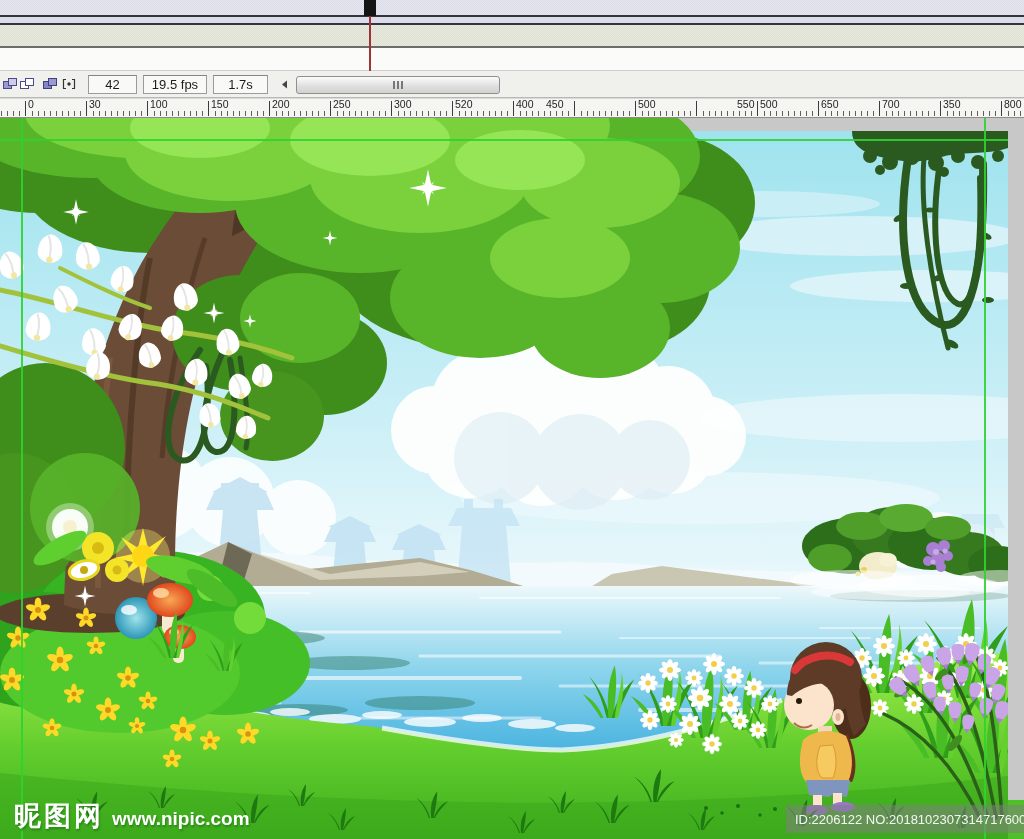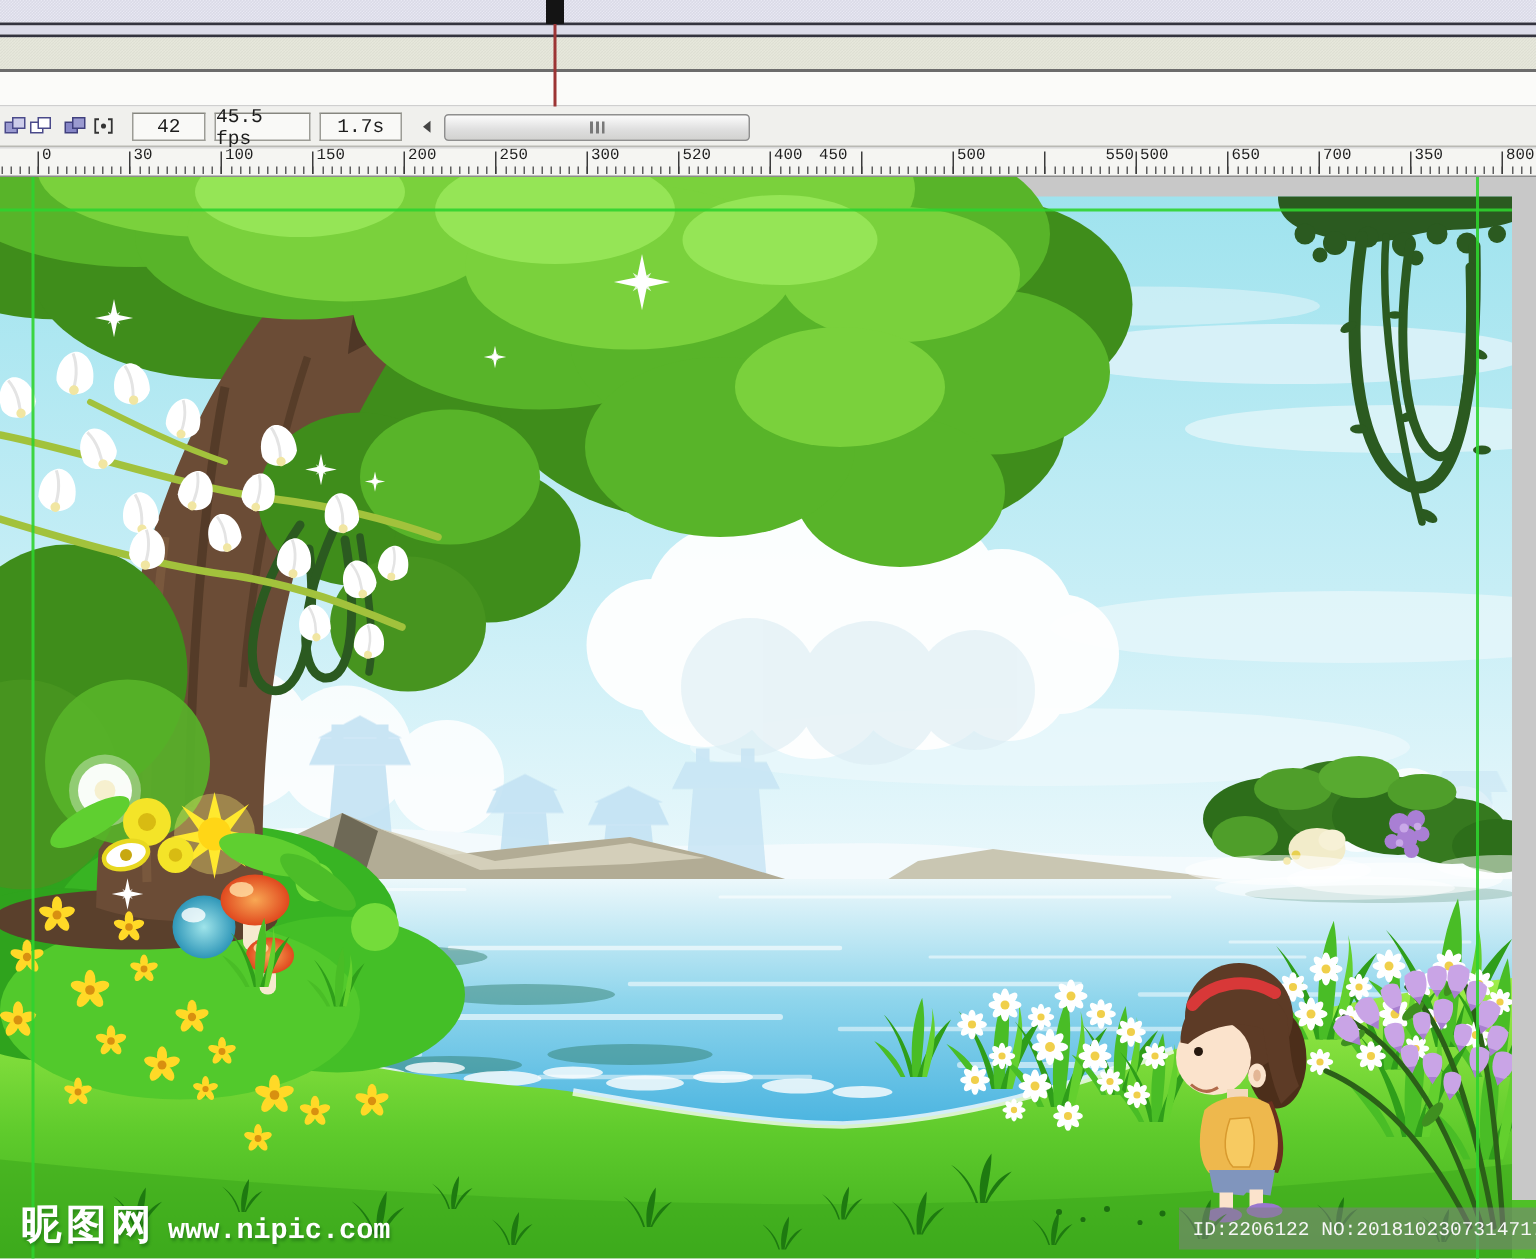--- a/index.html
+++ b/index.html
@@ -1,17 +1,17 @@
 <!DOCTYPE html>
 <html><head>
 <meta charset="utf-8">
 <style>
   html,body{margin:0;padding:0;background:#fff;}
   .screen{position:relative;width:1024px;height:839px;overflow:hidden;font-family:"Liberation Sans",sans-serif;background:#fff;}
-  .abs{position:absolute;font-family:Liberation Mono, monospace;}
+  .abs{position:absolute;}
   
   .row-a{left:0;top:0;width:1024px;height:15px;background-color:#dadae7;
     background-image:linear-gradient(45deg,#e8e8f3 25%,transparent 25%,transparent 75%,#e8e8f3 75%),linear-gradient(45deg,#e8e8f3 25%,transparent 25%,transparent 75%,#e8e8f3 75%);
     background-position:0 0,1px 1px;background-size:2px 2px;}
   .row-b{left:0;top:17px;width:1024px;height:6px;background:#dcdce9;}
   .row-c{left:0;top:25px;width:1024px;height:21px;background-color:#dedfd3;
     background-image:linear-gradient(45deg,#eaebdf 25%,transparent 25%,transparent 75%,#eaebdf 75%),linear-gradient(45deg,#eaebdf 25%,transparent 25%,transparent 75%,#eaebdf 75%);
     background-position:0 0,1px 1px;background-size:2px 2px;}
   .row-d{left:0;top:48px;width:1024px;height:22px;background:#fbfbf9;}
   .hl1{left:0;top:15px;width:1024px;height:2px;background:#34343f;}
@@ -82,21 +82,21 @@
       </svg>
     </button>
     <button class="tbtn" style="left:60px">
       <svg width="16" height="16" viewBox="0 0 16 16">
         <path d="M5,3.5 H2.5 V12.5 H5" fill="none" stroke="#333333" stroke-width="1.2"></path>
         <path d="M11,3.5 H13.5 V12.5 H11" fill="none" stroke="#333333" stroke-width="1.2"></path>
         <circle cx="8" cy="8" r="1.7" fill="#333333"></circle>
       </svg>
     </button>
     <div class="val" style="left:88px;width:49px">42</div>
-    <div class="val" style="left:143px;width:64px">45.5 fps</div>
+    <div class="val" style="left:143px;width:64px">19.5 fps</div>
     <div class="val" style="left:213px;width:55px">1.7s</div>
     <div class="sb-arrow" style="left:279px">
       <svg width="7" height="9" viewBox="0 0 7 9">
           <path d="M6,0.5 L1,4.5 L6,8.5 Z" fill="#444444"></path>
         </svg>
     </div>
     <div class="sb-thumb">
         <span class="grip"></span>
       </div>
   </div>

